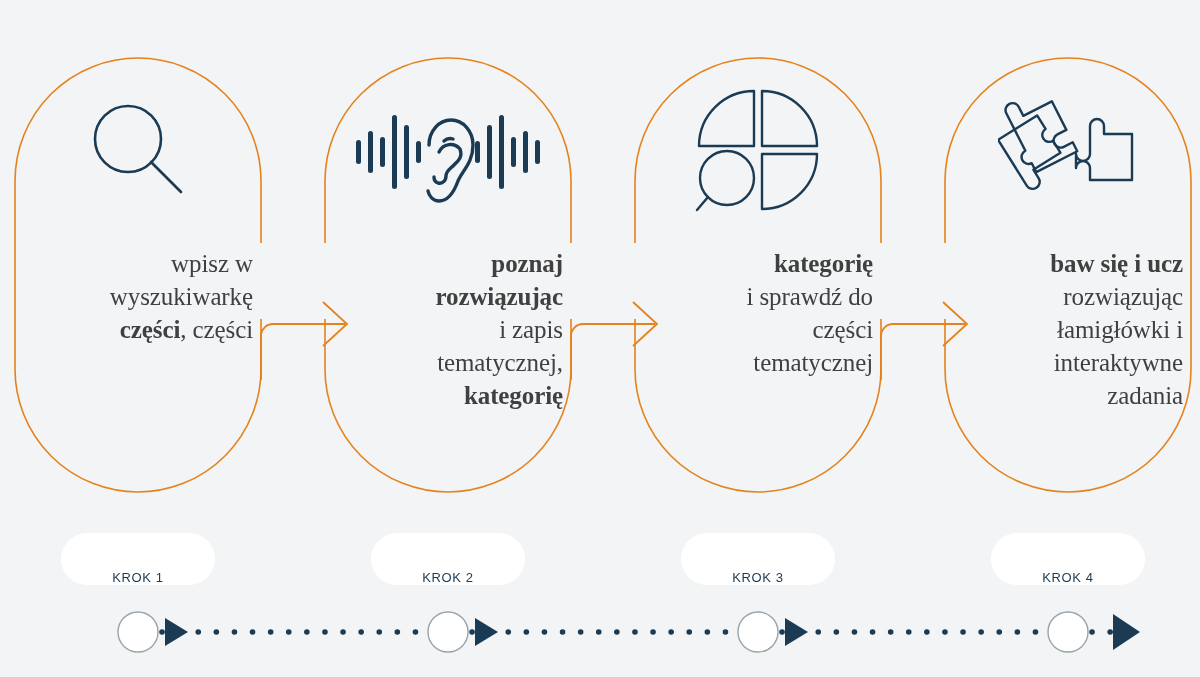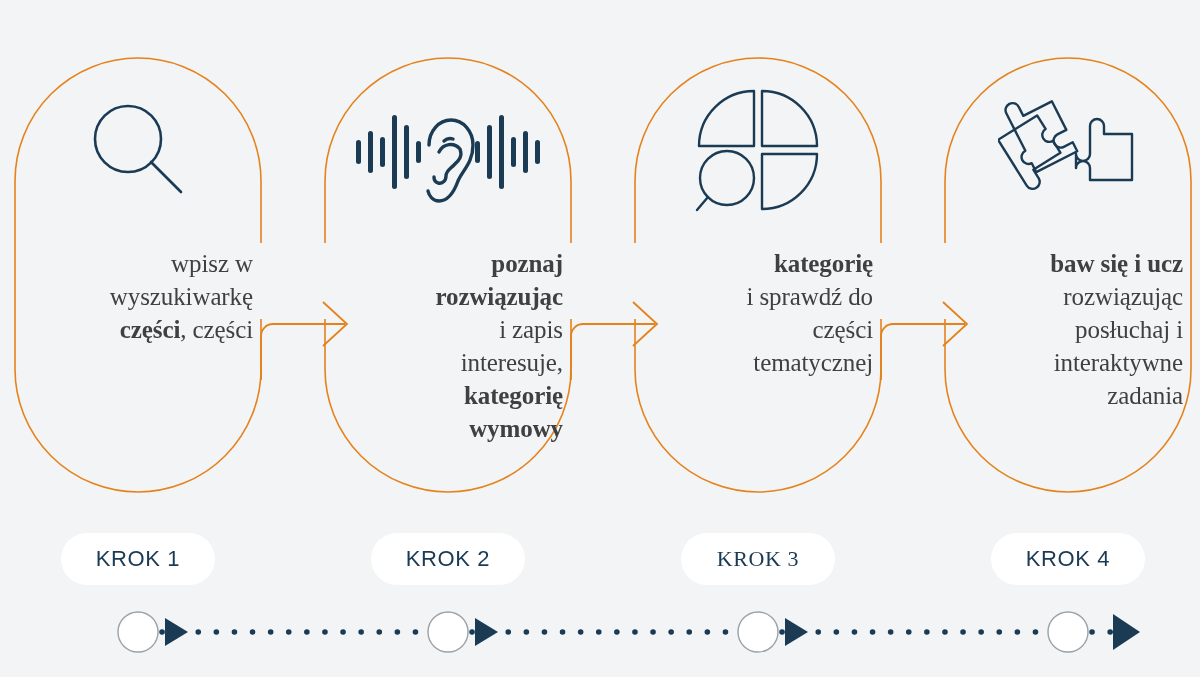--- a/index.html
+++ b/index.html
@@ -93,29 +93,29 @@
 
   
   .pill {
     position: absolute;
     top: 533px;
     width: 154px;
     height: 52px;
     background: #ffffff;
     border-radius: 26px;
     display: flex;
-    align-items: center;
+    align-items: flex-end;
     justify-content: center;
-    font-size: 22px;
+    font-size: 13px;
     letter-spacing: 0.6px;
     color: #1b3a53;
   }
   .pill.p1 { left: 61px; }
   .pill.p2 { left: 371px; }
-  .pill.p3 { left: 681px; font-family: Liberation Serif, serif; }
+  .pill.p3 { left: 681px; }
   .pill.p4 { left: 991px; }
 
   
   .track {
     position: absolute;
     left: 0;
     top: 600px;
     width: 1200px;
     height: 70px;
   }
@@ -173,23 +173,22 @@
               <path d="M75,48 A22,25 0 0,1 119,48 C119,66 108,74 104,84 C100,95 94,104 85,104 C79,104 75,99 74,94"></path>
               <path d="M85,55 A13,14 0 0,1 106,52 C109,60 104,64 100,68 C96,72 92,74 92,79 C92,84 88,87 84,86 C81,85 80,82 80,80"></path>
               <path d="M90,44 A9,9 0 0,1 99,42"></path>
             </g>
           </svg>
         </div>
         <div class="step-text">
           <div><b>poznaj</b></div>
           <div><b>rozwiązując</b></div>
           <div>i zapis</div>
-          <div>interesuje,</div>
+          <div>tematycznej,</div>
           <div><b>kategorię</b></div>
-          <div><b>wymowy</b></div>
         </div>
       </div>
     </div>
 
     <div class="step-card s3">
       <svg class="capsule-svg" viewBox="0 0 248 436">
         <path d="M1,262 L1,312 A123,123 0 0,0 124,435 A123,123 0 0,0 247,312 L247,262" fill="none" stroke="#e5821c" stroke-width="1.6"></path>
         <path d="M1,186 L1,124 A123,123 0 0,1 124,1 A123,123 0 0,1 247,124 L247,186" fill="none" stroke="#e5821c" stroke-width="1.6"></path>
       </svg>
       <div class="card-inner">
@@ -229,21 +228,21 @@
               </g>
               <g transform="rotate(-32 62 104)">
                 <path d="M34,76 L34,86 A7,7 0 1,0 48,86 L48,76 L80,76 L80,62 A7,7 0 1,1 80,48 L80,32 L34,32 Z"></path>
               </g>
             </g>
           </svg>
         </div>
         <div class="step-text">
           <div><b>baw się i ucz</b></div>
           <div>rozwiązując</div>
-          <div>posłuchaj i</div>
+          <div>łamigłówki i</div>
           <div>interaktywne</div>
           <div>zadania</div>
         </div>
       </div>
     </div>
 
   </div>
 
   <div class="connector c1">
     <svg width="120" height="90" viewBox="0 0 120 90">

